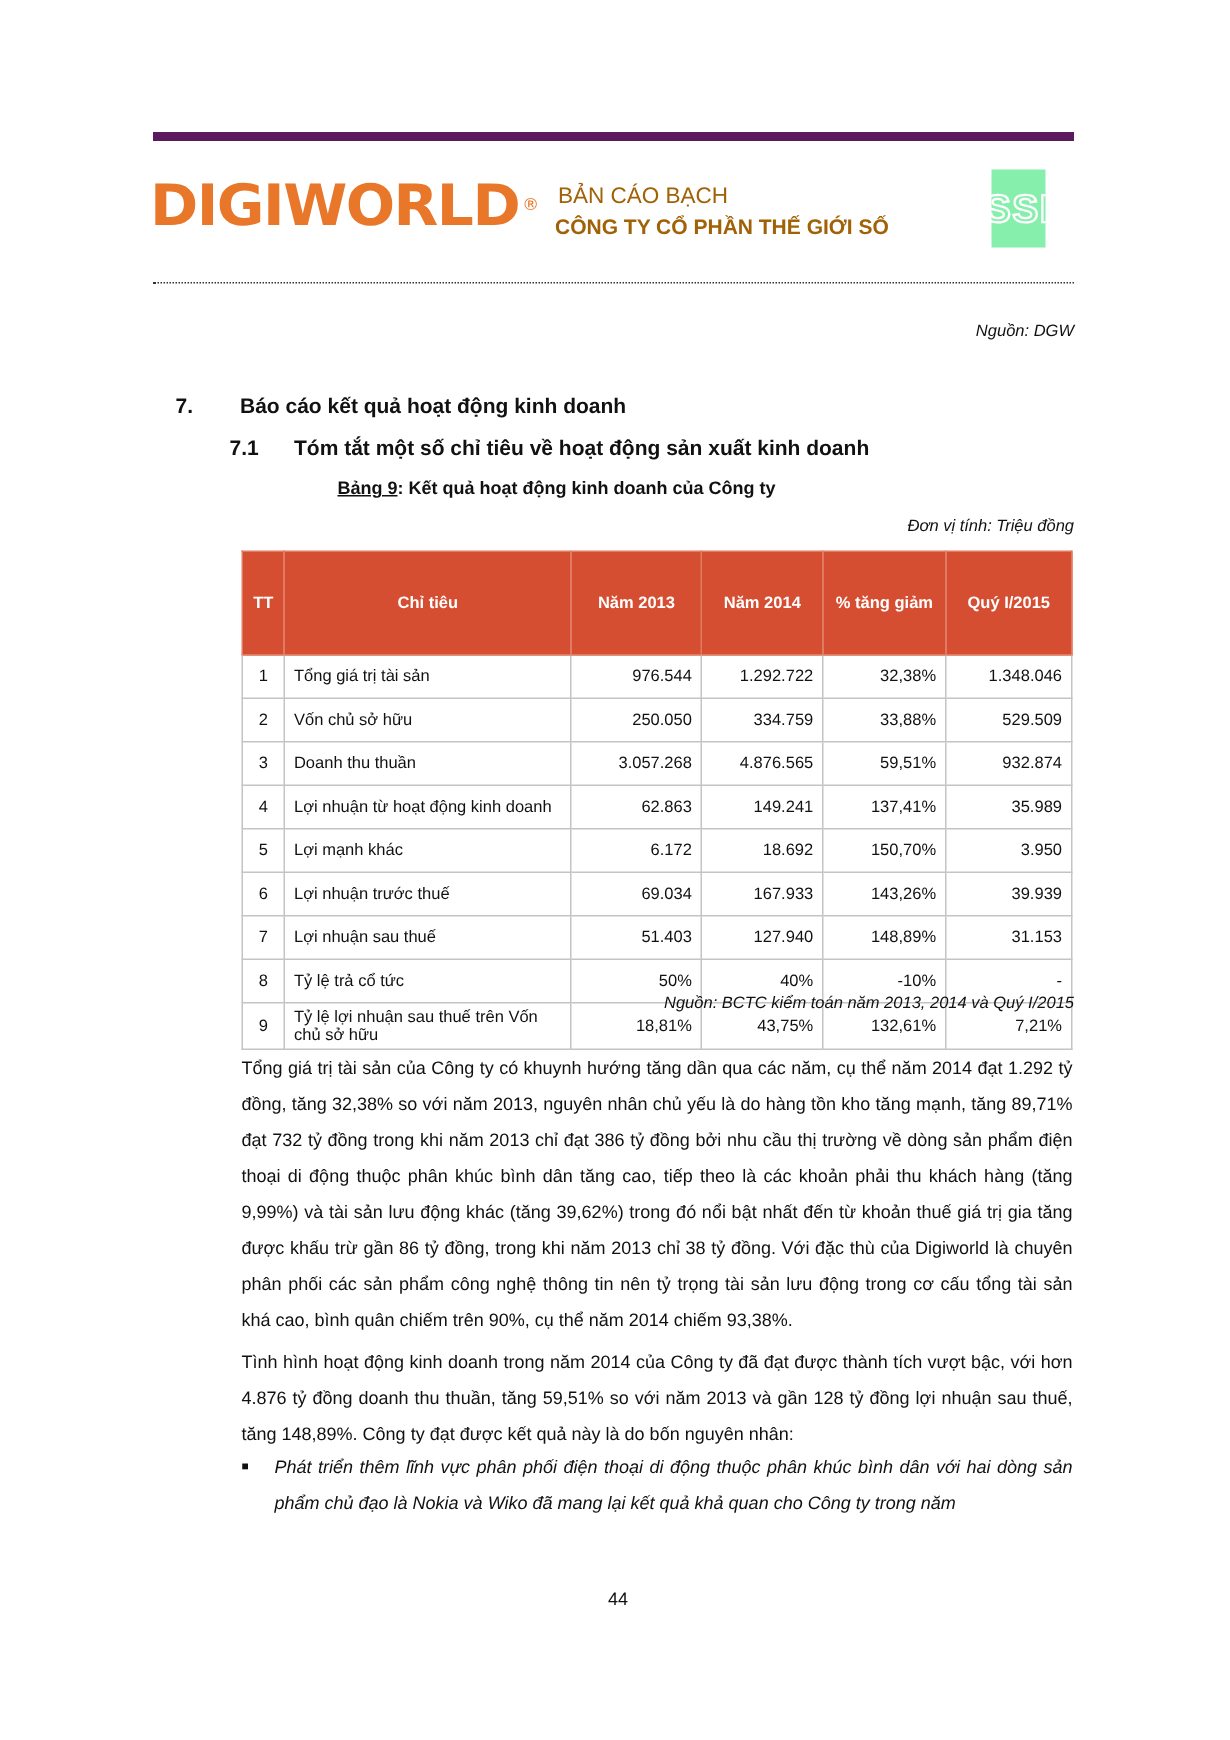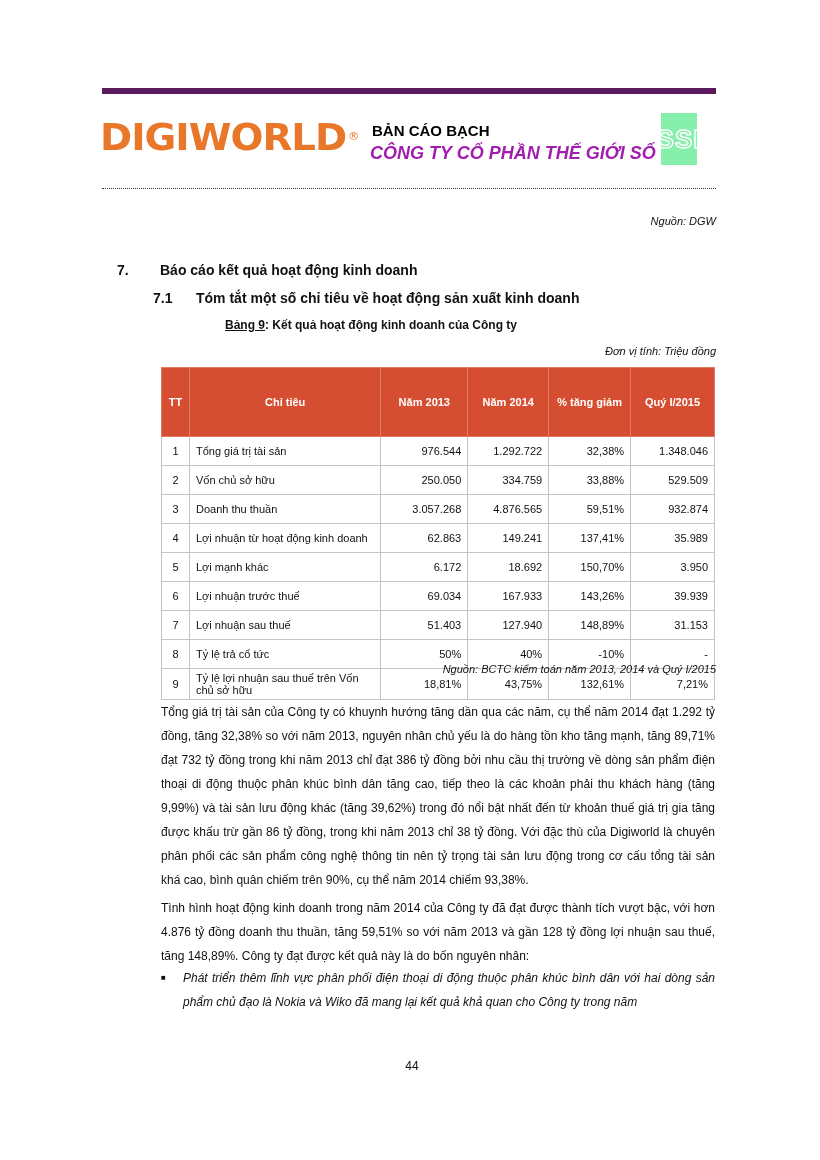--- a/index.html
+++ b/index.html
@@ -1,22 +1,22 @@
 <!DOCTYPE html>
 <html><head>
 <meta charset="utf-8">
 <style>
   html, body { margin: 0; padding: 0; background: #ffffff; }
   body { width: 820px; height: 1160px; position: relative; font-family: "Liberation Sans", sans-serif; color: #111; overflow: hidden; }
   .abs { position: absolute; }
   .topbar { left: 102px; top: 88px; width: 614px; height: 6px; background: #5b1a5e; }
   .logo-dgw { left: 100px; top: 117px; font-family: "DejaVu Sans", sans-serif; font-weight: bold; font-size: 38px; letter-spacing: -1px; color: #e8772a; transform: scaleX(1.02); transform-origin: left; line-height: 40px; }
   .logo-reg { font-size: 11px; vertical-align: top; margin-left: 2px; font-weight: normal; }
-  .hdr-title { left: 372px; top: 122px; font-size: 15px; font-weight: bold; color: #000000; }
-  .hdr-sub { left: 370px; top: 143px; font-size: 18px; font-weight: bold; color: #a21caf; font-style: italic; }
+  .hdr-title { left: 372px; top: 122px; font-size: 15px; font-weight: normal; color: #a16207; }
+  .hdr-sub { left: 370px; top: 143px; font-size: 14px; font-weight: bold; color: #a16207; }
   .ssi { left: 661px; top: 113px; width: 36px; height: 52px; background: #86efac; color: #fff; font-size: 26px; font-weight: bold; display: flex; align-items: center; justify-content: center; letter-spacing: 1px; }
   .ssi span { color: transparent; -webkit-text-stroke: 1.5px #fff; }
   .dotline { left: 102px; top: 188px; width: 614px; border-top: 1px dotted #333; }
   .src1 { right: 104px; top: 215px; font-size: 11px; font-style: italic; }
   .h7 { left: 117px; top: 262px; font-size: 14px; font-weight: bold; }
   .h7 .num { display: inline-block; width: 43px; }
   .h71 { left: 117px; top: 290px; font-size: 14px; font-weight: bold; }
   .h71 .num { display: inline-block; width: 43px; margin-left: 36px; }
   .caption { left: 0; width: 672px; top: 318px; text-align: center; font-size: 12px; font-weight: bold; padding-left: 70px; box-sizing: border-box; }
   .caption u { text-decoration: underline; }

